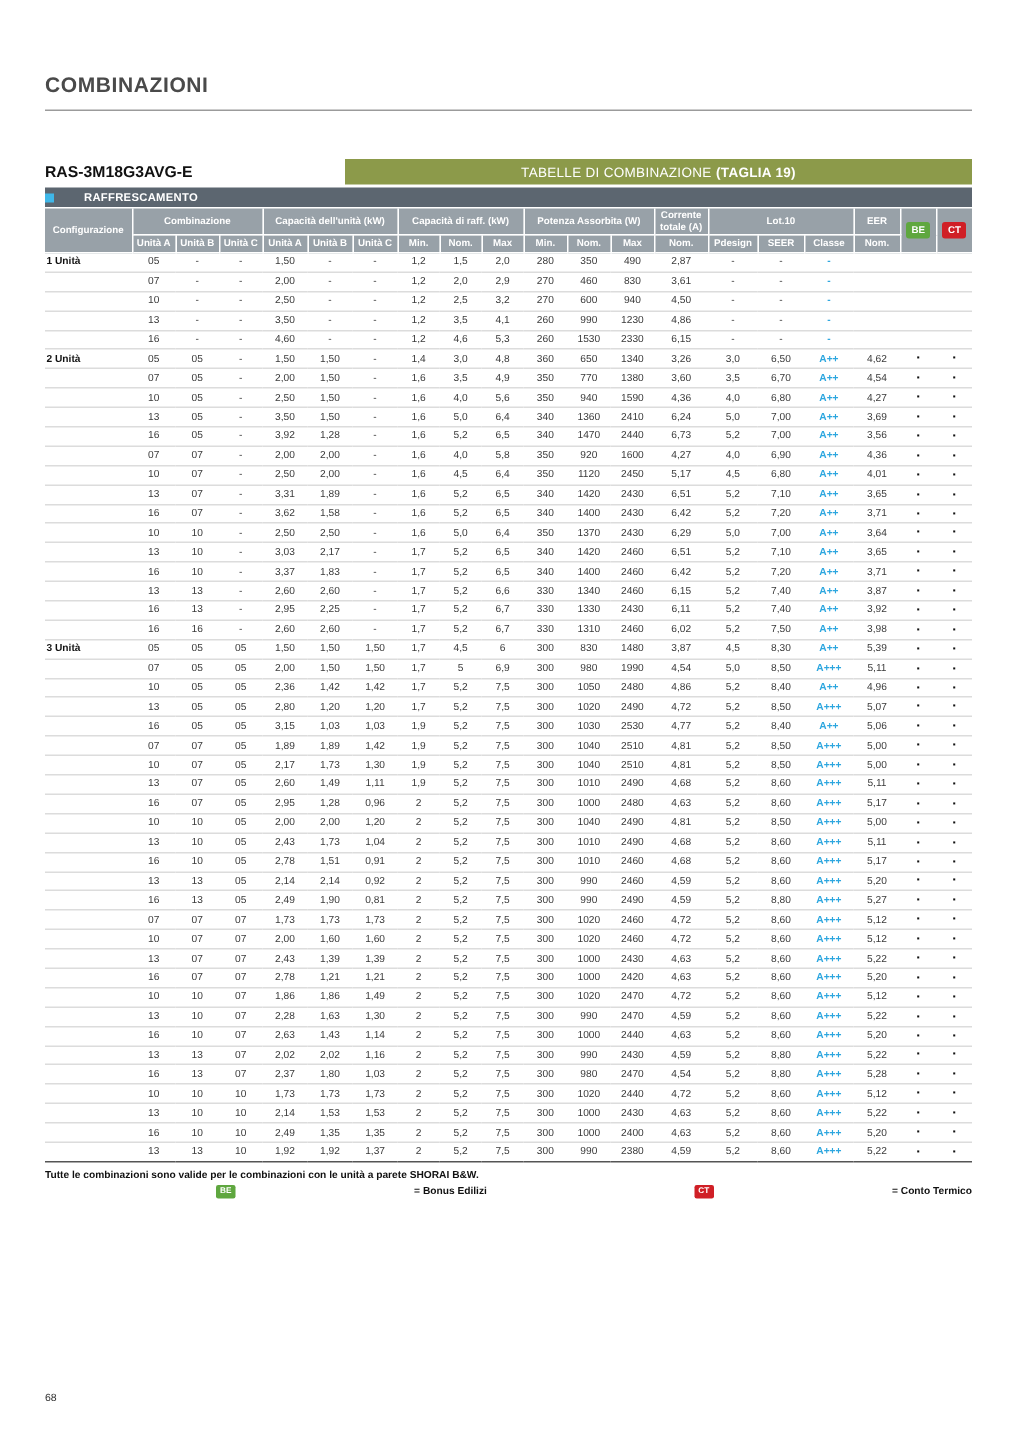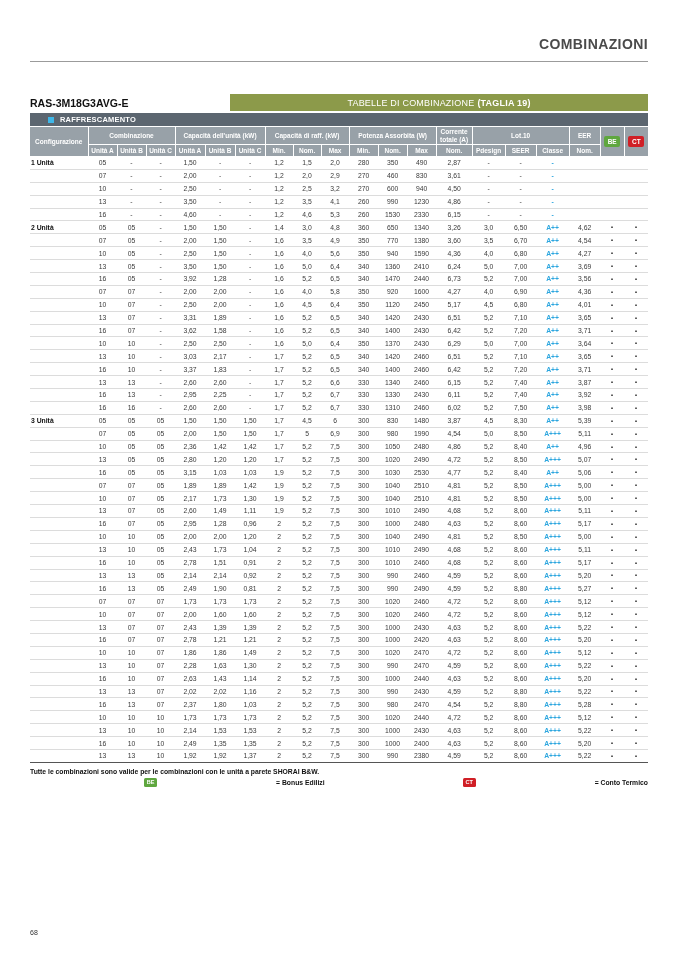--- a/index.html
+++ b/index.html
@@ -2,27 +2,27 @@
 <html><head>
 <meta charset="utf-8">
 <style>
   html,body{margin:0;padding:0;}
   body{
     width:677px;height:958px;background:#ffffff;position:relative;
     font-family:"Liberation Sans", sans-serif;color:#3a3a3a;
     -webkit-font-smoothing:antialiased;
   }
   .content{padding:0 29px 0 30px;}
-  .page-title{padding-top:36px;font-size:14px;font-weight:bold;color:#4a4a4a;letter-spacing:.4px;text-align:right;}
+  .page-title{padding-top:48px;font-size:14px;font-weight:bold;color:#4a4a4a;letter-spacing:.4px;}
   .title-rule{border-bottom:1px solid #9b9b9b;margin-top:9px;}
   .band{display:flex;margin-top:32px;height:17px;}
   .product-name{width:200px;display:flex;align-items:center;font-size:10.5px;font-weight:bold;color:#111;}
   .banner{flex:1;background:#8C9A4A;color:#fff;font-size:9px;display:flex;align-items:center;justify-content:center;letter-spacing:.2px;text-align:center;}
   .banner b{margin-left:3px;}
-  .section-bar{margin-top:2px;background:#5C6670;height:13px;display:flex;align-items:center;gap:6px;padding-left:18px;color:#fff;font-weight:bold;font-size:7.5px;letter-spacing:.2px;}
+  .section-bar{margin-top:2px;background:#5C6670;height:13px;display:flex;align-items:center;gap:20px;padding-left:0;color:#fff;font-weight:bold;font-size:7.5px;letter-spacing:.2px;}
   .section-square{width:6px;height:6px;background:#3FB7E8;flex:0 0 auto;}
   table{width:618px;border-collapse:collapse;table-layout:fixed;margin-top:1px;}
   thead th{background:#98A1A8;color:#fff;font-weight:bold;font-size:6.5px;line-height:1.15;
     border-left:1px solid #fff;border-right:1px solid #fff;border-bottom:1px solid #fff;
     padding:1px 1px;text-align:center;vertical-align:middle;}
   thead tr.gr1 th{height:15px;}
   thead tr.gr2 th{height:9px;}
   thead th.first{border-left:none;}
   thead th.last{border-right:none;}
   tbody td{font-size:6.8px;text-align:center;height:11.9px;padding:0;border-bottom:1px solid #dcdcdc;color:#3a3a3a;white-space:nowrap;overflow:hidden;}

